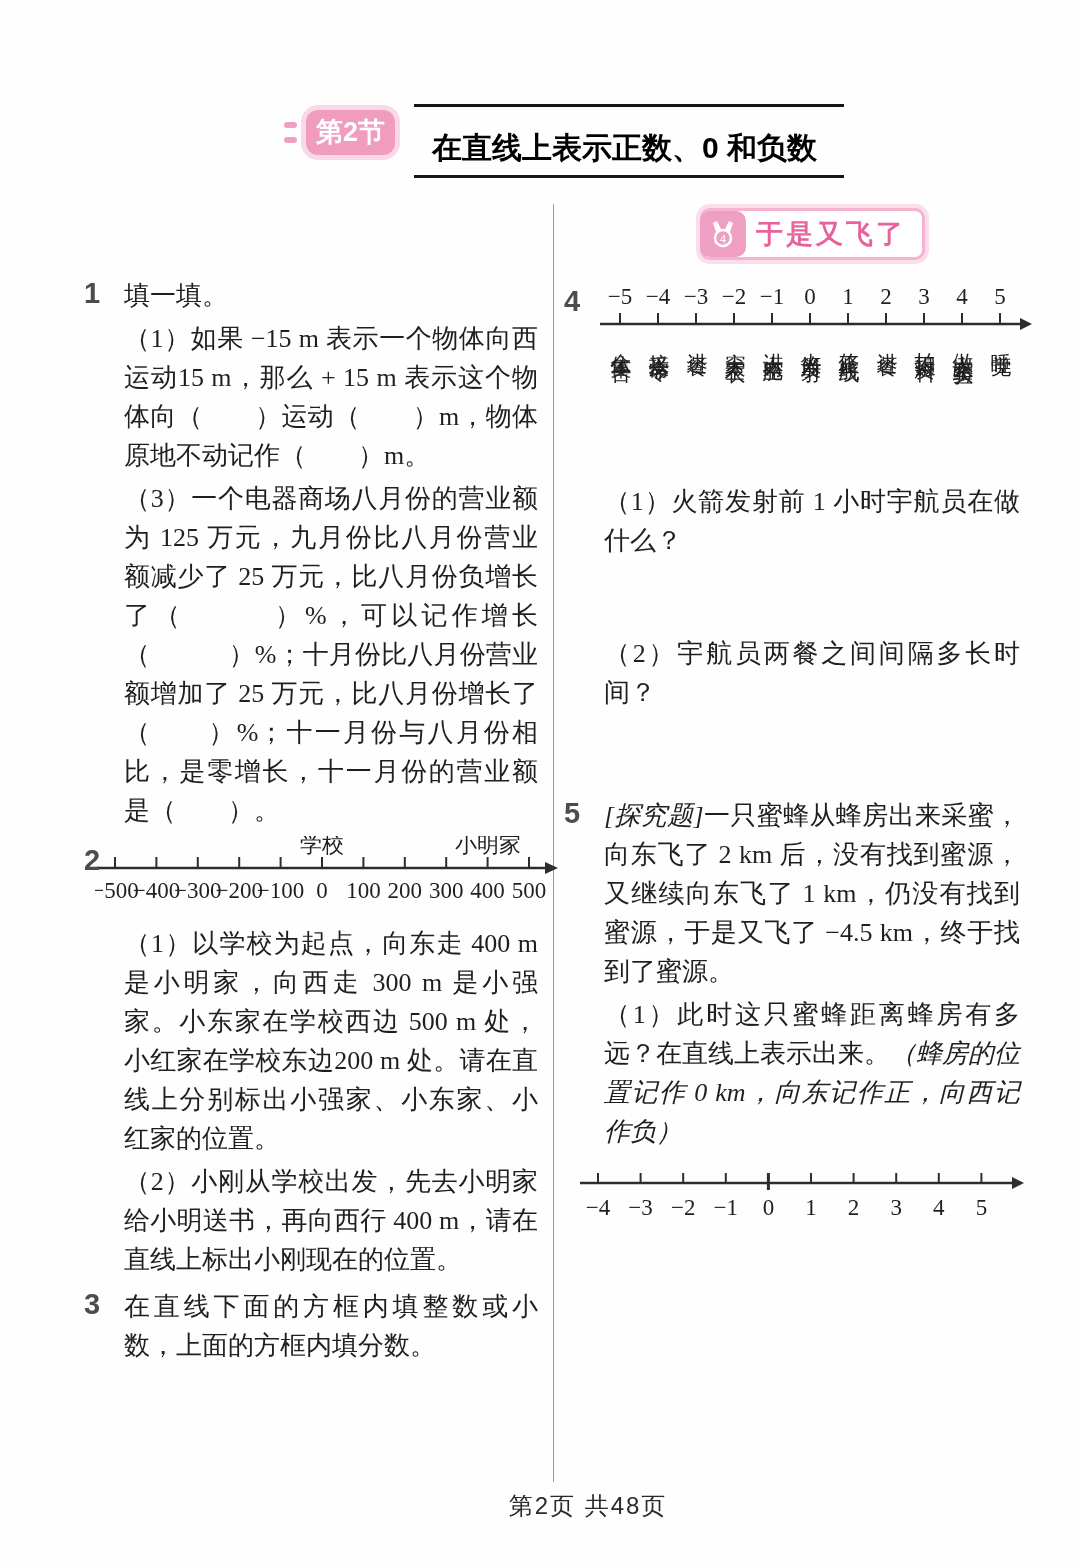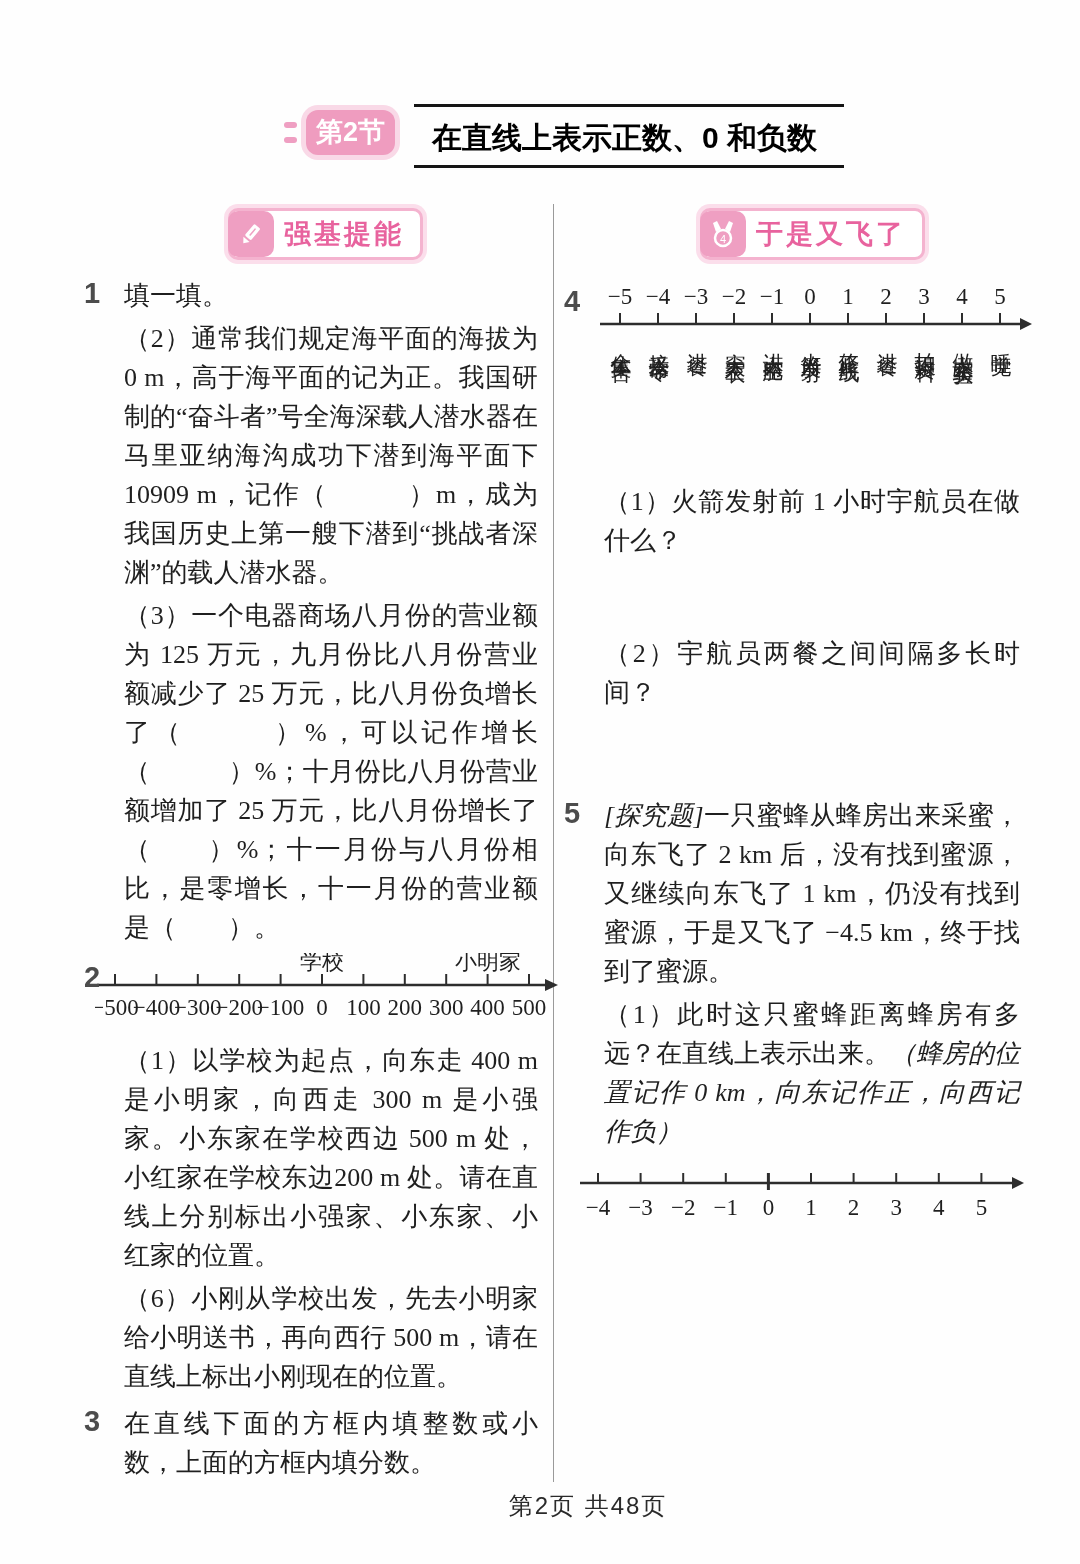--- a/index.html
+++ b/index.html
@@ -15,21 +15,21 @@
   .header-dashes span { display:block; width:13px; height:6px; border-radius:3px; background:#ef9fc2; margin-bottom:9px; }
   .sec-badge {
     position:absolute; left:22px; top:6px; z-index:2;
     background:#ef9cbf; color:#fff; font-family:"Liberation Sans",sans-serif;
     font-weight:bold; font-size:27px; line-height:27px; padding:9px 10px;
     border-radius:12px; box-shadow:0 0 0 5px #f9d9e7;
   }
   .title-box {
     position:absolute; left:130px; top:0; width:412px;
     border-top:3px solid #151515; border-bottom:3px solid #151515;
-    padding:14px 0 10px 18px;
+    padding:24px 0 10px 18px;
     font-family:"Liberation Sans",sans-serif; font-weight:bold; font-size:30px; line-height:34px;
     color:#000;
   }
 
   
   .badge {
     position:absolute; display:flex; align-items:center; height:46px;
     background:#fff; border:3px solid #f4b3cf; border-radius:10px;
     box-shadow:0 0 0 4px #fbdeeb; padding-right:16px;
   }
@@ -89,52 +89,40 @@
 
   <div class="header">
     <div class="header-dashes">
         <span></span>
         <span></span>
       </div>
     <div class="sec-badge">第2节</div>
     <div class="title-box">在直线上表示正数、0 和负数</div>
   </div>
 
-  <div class="badge badge-left">
-    <div class="badge-icon">
-      <svg width="26" height="26" viewBox="0 0 26 26">
-          <g transform="rotate(40 13 13)">
-            <rect x="9" y="3" width="8" height="15" rx="1.5" fill="#fff"></rect>
-            <path d="M9 20 L13 25 L17 20 Z" fill="#fff"></path>
-            <line x1="13" y1="6" x2="13" y2="15" stroke="#ef9fc2" stroke-width="1.5"></line>
-          </g>
-        </svg>
-    </div>
-    <div class="badge-label">强基提能</div>
-  </div>
   <div class="badge badge-right">
     <div class="badge-icon">
       <svg width="26" height="28" viewBox="0 0 26 28">
           <path d="M7 1 L11 9 L6 12 L3 3 Z" fill="#fff"></path>
           <path d="M19 1 L15 9 L20 12 L23 3 Z" fill="#fff"></path>
           <circle cx="13" cy="18" r="8" fill="none" stroke="#fff" stroke-width="2.5"></circle>
           <text x="13" y="23" text-anchor="middle" font-size="11" fill="#fff" font-family="Liberation Sans, sans-serif">4</text>
         </svg>
     </div>
     <div class="badge-label">于是又飞了</div>
   </div>
 
   <div class="divider"></div>
 
   <div class="col col-left">
 
     <div class="prob">
       <span class="pnum">1</span>
       <p class="t">填一填。</p>
-      <p class="t">（2）通常我们规定海平面的海拔为 0 m，高于海平面的记为正。我国研制的“奋斗者”号全海深载人潜水器在马里亚纳海沟成功下潜到海平面下 10909 m，记作（　　　）m，成为我国历史上第一艘下潜到“挑战者深渊”的载人潜水器。</p>
+      <p class="t">（1）如果 −15 m 表示一个物体向西运动15 m，那么 + 15 m 表示这个物体向（　　）运动（　　）m，物体原地不动记作（　　）m。</p>
       <p class="t">（3）一个电器商场八月份的营业额为 125 万元，九月份比八月份营业额减少了 25 万元，比八月份负增长了（　　　）%，可以记作增长（　　　）%；十月份比八月份营业额增加了 25 万元，比八月份增长了（　　）%；十一月份与八月份相比，是零增长，十一月份的营业额是（　　）。</p>
     </div>
 
     <div class="prob" style="margin-top:4px;">
       <span class="pnum" style="top:8px;">2</span>
       <div class="nl2-wrap">
         <svg width="464" height="80" viewBox="0 0 464 80">
           <text class="place" x="227" y="16">学校</text>
           <text class="place" x="393" y="16">小明家</text>
           <line class="nline" x1="2" y1="32" x2="450" y2="32"></line>
@@ -161,21 +149,21 @@
             <text class="tick" x="227" y="62">0</text>
             <text class="tick" x="268.4" y="62">100</text>
             <text class="tick" x="309.8" y="62">200</text>
             <text class="tick" x="351.2" y="62">300</text>
             <text class="tick" x="392.6" y="62">400</text>
             <text class="tick" x="434" y="62">500</text>
           </g>
         </svg>
       </div>
       <p class="t">（1）以学校为起点，向东走 400 m 是小明家，向西走 300 m 是小强家。小东家在学校西边 500 m 处，小红家在学校东边200 m 处。请在直线上分别标出小强家、小东家、小红家的位置。</p>
-      <p class="t">（6）小刚从学校出发，先去小明家给小明送书，再向西行 500 m，请在直线上标出小刚现在的位置。</p>
+      <p class="t">（2）小刚从学校出发，先去小明家给小明送书，再向西行 400 m，请在直线上标出小刚现在的位置。</p>
     </div>
 
     <div class="prob" style="margin-top:8px;">
       <span class="pnum">3</span>
       <p class="t">在直线下面的方框内填整数或小数，上面的方框内填分数。</p>
 
     </div>
   </div>
 
   <div class="col col-right">

